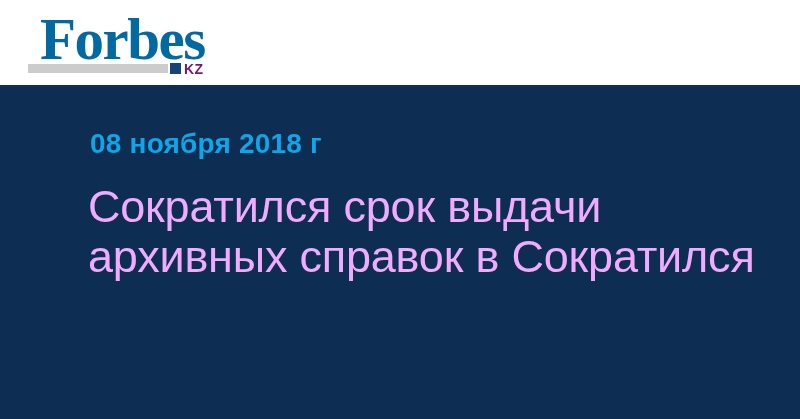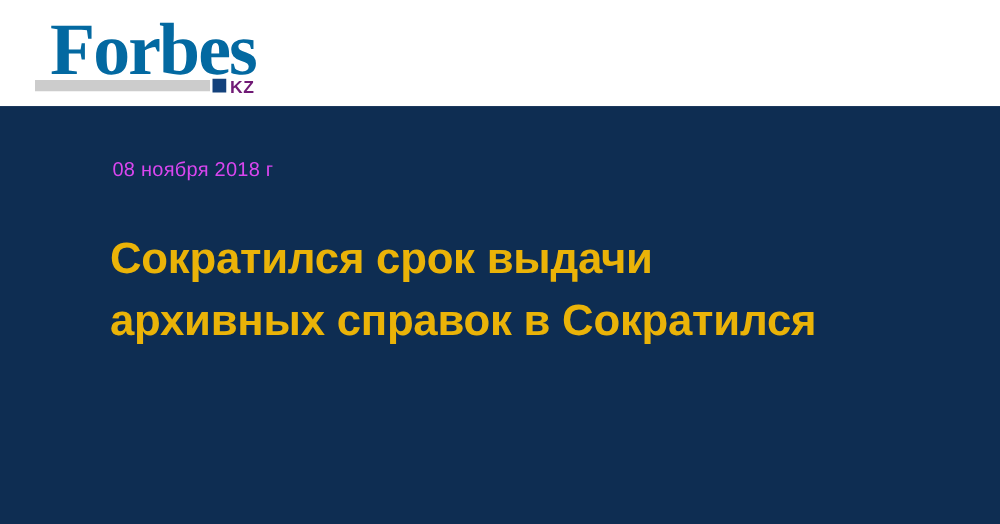--- a/index.html
+++ b/index.html
@@ -84,37 +84,37 @@
     left: 0;
     top: 85px;
     width: 800px;
     height: 334px;
     background: #0e2d52;
   }
   .hero-date {
     position: absolute;
     left: 90px;
     top: 43px;
-    font-size: 16px;
-    font-weight: normal;
+    font-size: 28px;
+    font-weight: bold;
     letter-spacing: 0.2px;
-    color: #d946ef;
+    color: #0ea5e9;
     white-space: nowrap;
   }
   .hero-title {
     position: absolute;
     left: 88px;
     top: 97px;
     width: 660px;
     margin: 0;
-    font-size: 35px;
-    font-weight: bold;
+    font-size: 45px;
+    font-weight: normal;
     line-height: 50px;
     letter-spacing: -0.2px;
-    color: #eab308;
+    color: #f0abfc;
   }
   .hero-title .line {
     display: block;
     white-space: nowrap;
   }
 </style>
 </head>
 <body>
 
 <div id="page">

